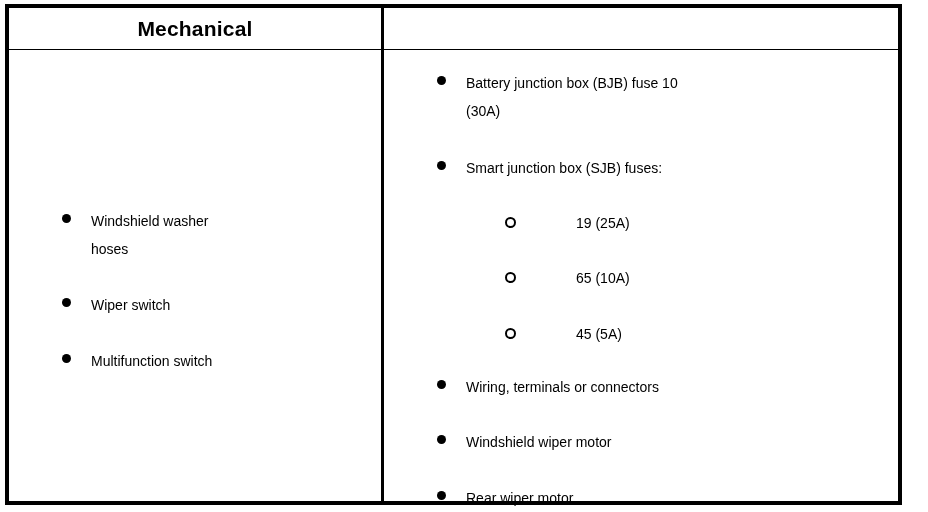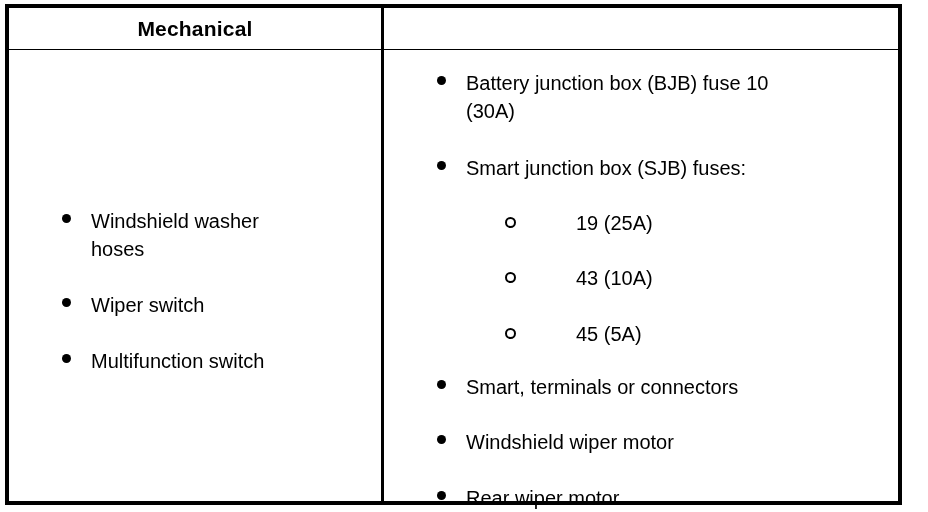--- a/index.html
+++ b/index.html
@@ -112,21 +112,21 @@
     background: transparent;
     border: 2.5px solid #000000;
     width: 7px;
     height: 7px;
     top: 8px;
   }
   .item-text {
     position: absolute;
     left: 29px;
     top: 0;
-    font-size: 20px;
+    font-size: 14px;
     line-height: 28px;
     white-space: pre-line;
   }
 
   
   .li-0 { left: 53px; top: 157px; width: 290px; }
   .li-1 { left: 53px; top: 241px; width: 290px; }
   .li-2 { left: 53px; top: 297px; width: 290px; }
 
   
@@ -181,30 +181,30 @@
         <span class="bullet"></span>
         <span class="item-text">Smart junction box (SJB) fuses:</span>
       </div>
 
       <div class="item sub si-0">
         <span class="bullet hollow"></span>
         <span class="item-text">19 (25A)</span>
       </div>
       <div class="item sub si-1">
         <span class="bullet hollow"></span>
-        <span class="item-text">43 (10A)</span>
+        <span class="item-text">65 (10A)</span>
       </div>
       <div class="item sub si-2">
         <span class="bullet hollow"></span>
         <span class="item-text">45 (5A)</span>
       </div>
 
       <div class="item ri-2">
         <span class="bullet"></span>
-        <span class="item-text">Smart, terminals or connectors</span>
+        <span class="item-text">Wiring, terminals or connectors</span>
       </div>
       <div class="item ri-3">
         <span class="bullet"></span>
         <span class="item-text">Windshield wiper motor</span>
       </div>
       <div class="item ri-4">
         <span class="bullet"></span>
         <span class="item-text">Rear wiper motor</span>
       </div>
     </div>

